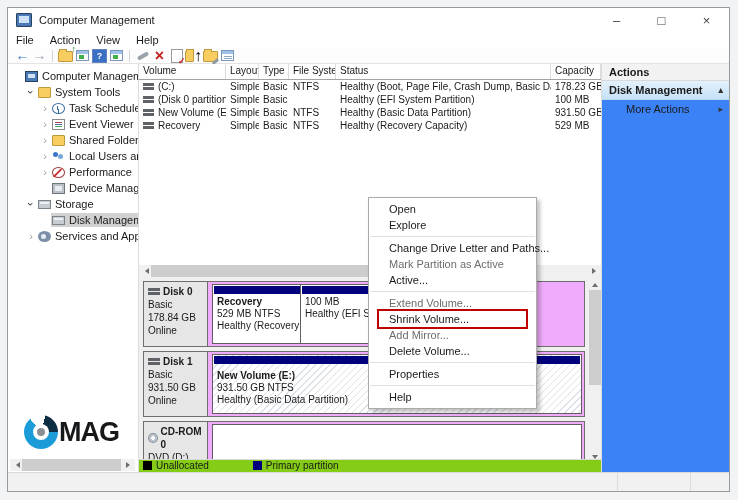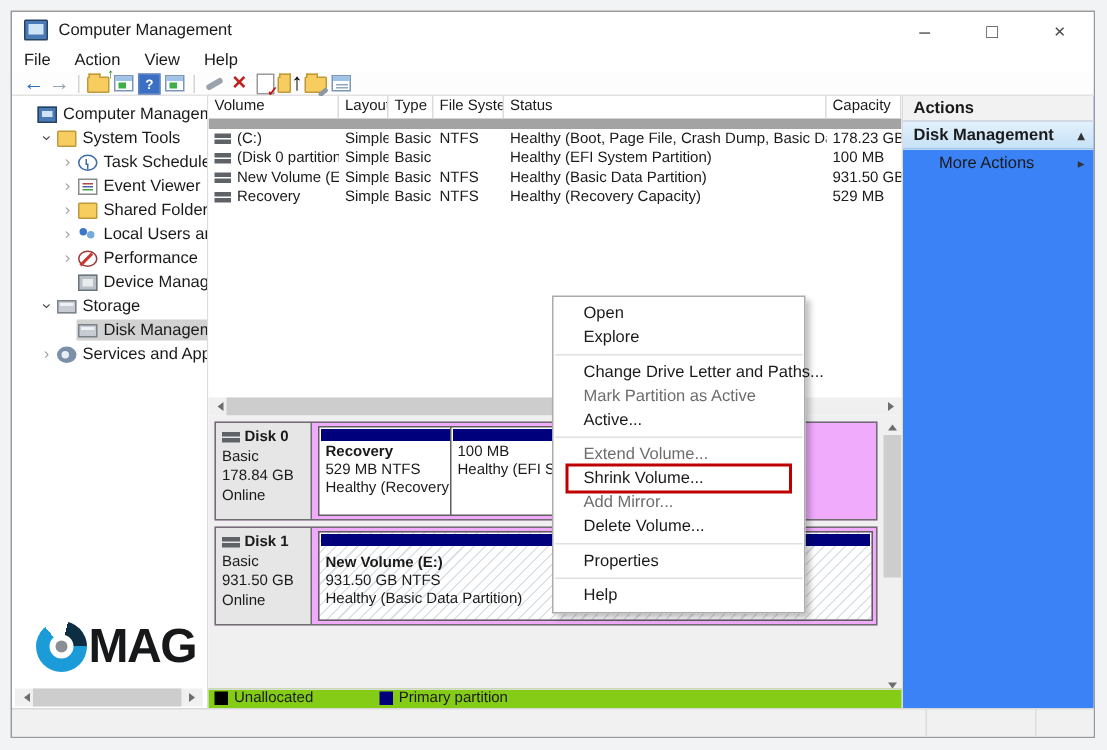--- a/index.html
+++ b/index.html
@@ -74,25 +74,25 @@
   .tri-l{width:0;height:0;border:3px solid transparent;border-right:4px solid #6d6d6d;}
   .tri-r{width:0;height:0;border:3px solid transparent;border-left:4px solid #6d6d6d;}
   .tri-u{width:0;height:0;border:3px solid transparent;border-bottom:4px solid #6d6d6d;}
   .tri-d{width:0;height:0;border:3px solid transparent;border-top:4px solid #6d6d6d;}
   .sb-thumb-h{flex:1;height:12px;background:#cdcdcd;margin-right:14px;}
   
   .logo{position:absolute;left:14px;bottom:22px;display:flex;align-items:center;background:#fff;padding:2px;}
   .logo-mark{width:34px;height:34px;border-radius:50%;position:relative;background:conic-gradient(from 320deg,transparent 0 55deg,#0d2d42 55deg 130deg,#1b9cd8 130deg 360deg);}
   .logo-mark::before{content:"";position:absolute;inset:9px;border-radius:50%;background:#fff;}
   .logo-mark::after{content:"";position:absolute;left:13px;top:13px;width:8px;height:8px;border-radius:50%;background:#8a8f93;}
-  .logo-text{font-size:32px;font-weight:800;color:#17181a;letter-spacing:-1px;margin-left:1px;}
+  .logo-text{font-size:27px;font-weight:800;color:#17181a;letter-spacing:-1px;margin-left:1px;}
   
   .vol-table{position:absolute;left:0;top:0;right:0;height:201px;overflow:hidden;background:#fff;}
   .vt-head,.vt-row{display:grid;grid-template-columns:87px 33px 30px 47px 215px 50px;}
-  .vt-head{height:15px;border-bottom:7px solid #a3a3a3;}
+  .vt-head{height:15px;border-bottom:1px solid #a3a3a3;}
   .vt-head .hc{font-size:10px;color:#1a1a1a;border-right:1px solid #dcdcdc;padding:1px 0 0 4px;white-space:nowrap;overflow:hidden;}
   .vt-row{height:13px;}
   .vt-row .c{font-size:10px;color:#1a1a1a;padding-left:4px;white-space:nowrap;overflow:hidden;display:flex;align-items:center;}
   .vol-ico{width:11px;height:7px;border-top:3px solid #5f6368;border-bottom:3px solid #5f6368;box-sizing:border-box;margin-right:4px;flex:0 0 11px;}
   
   .mid-hsb{position:absolute;left:0;right:0;top:201px;height:12px;background:#f0f0f0;display:flex;align-items:center;}
   .mid-hsb .sb-thumb-h{margin-right:72px;}
   
   .disk-area{position:absolute;left:0;right:0;top:213px;height:187px;background:#f0f0f0;overflow:hidden;}
   .disk-row{position:absolute;left:4px;right:16px;height:66px;border:1px solid #6e6e6e;background:#f0abfc;box-sizing:border-box;}
@@ -444,20 +444,33 @@
           <div class="part-zone">
             <div class="part hatch" style="left:2px;right:2px;">
               <div class="pbar"></div>
               <div class="pt b" style="padding-top:4px;">New Volume  (E:)</div>
               <div class="pt">931.50 GB NTFS</div>
               <div class="pt">Healthy (Basic Data Partition)</div>
             </div>
           </div>
         </div>
 
+        <div class="disk-row" style="top:144px;height:60px;">
+          <div class="disk-label">
+            <div class="dl-name">
+                <span class="cd-ico"></span>
+                <span>CD-ROM 0</span>
+              </div>
+            <div>DVD (D:)</div>
+
+          </div>
+          <div class="part-zone">
+            <div class="part" style="left:2px;right:2px;"></div>
+          </div>
+        </div>
 
         <div class="disk-vsb">
           <span class="sb-btn up">
               <span class="tri-u"></span>
             </span>
           <span class="sb-thumb-v"></span>
           <span class="sb-btn down">
               <span class="tri-d"></span>
             </span>
         </div>

